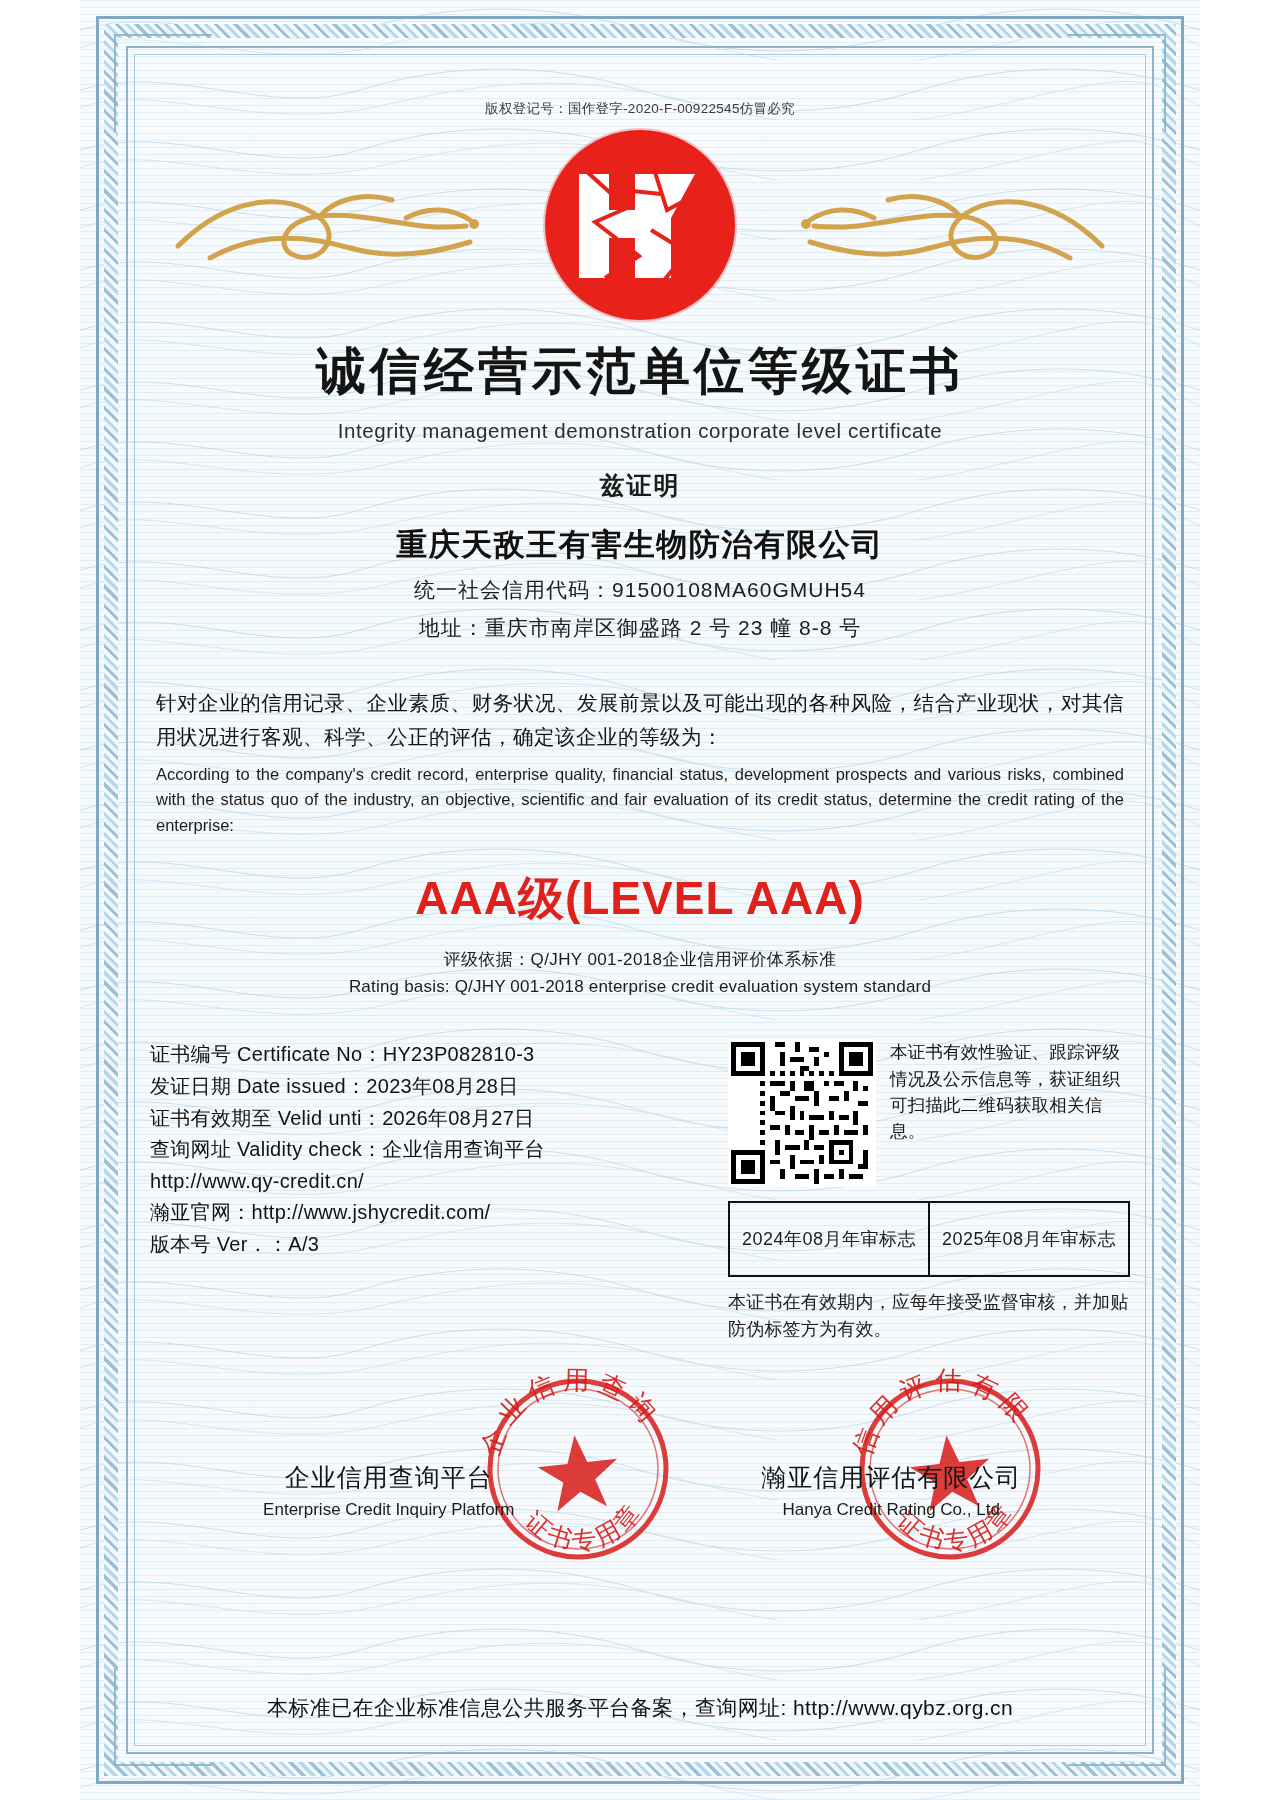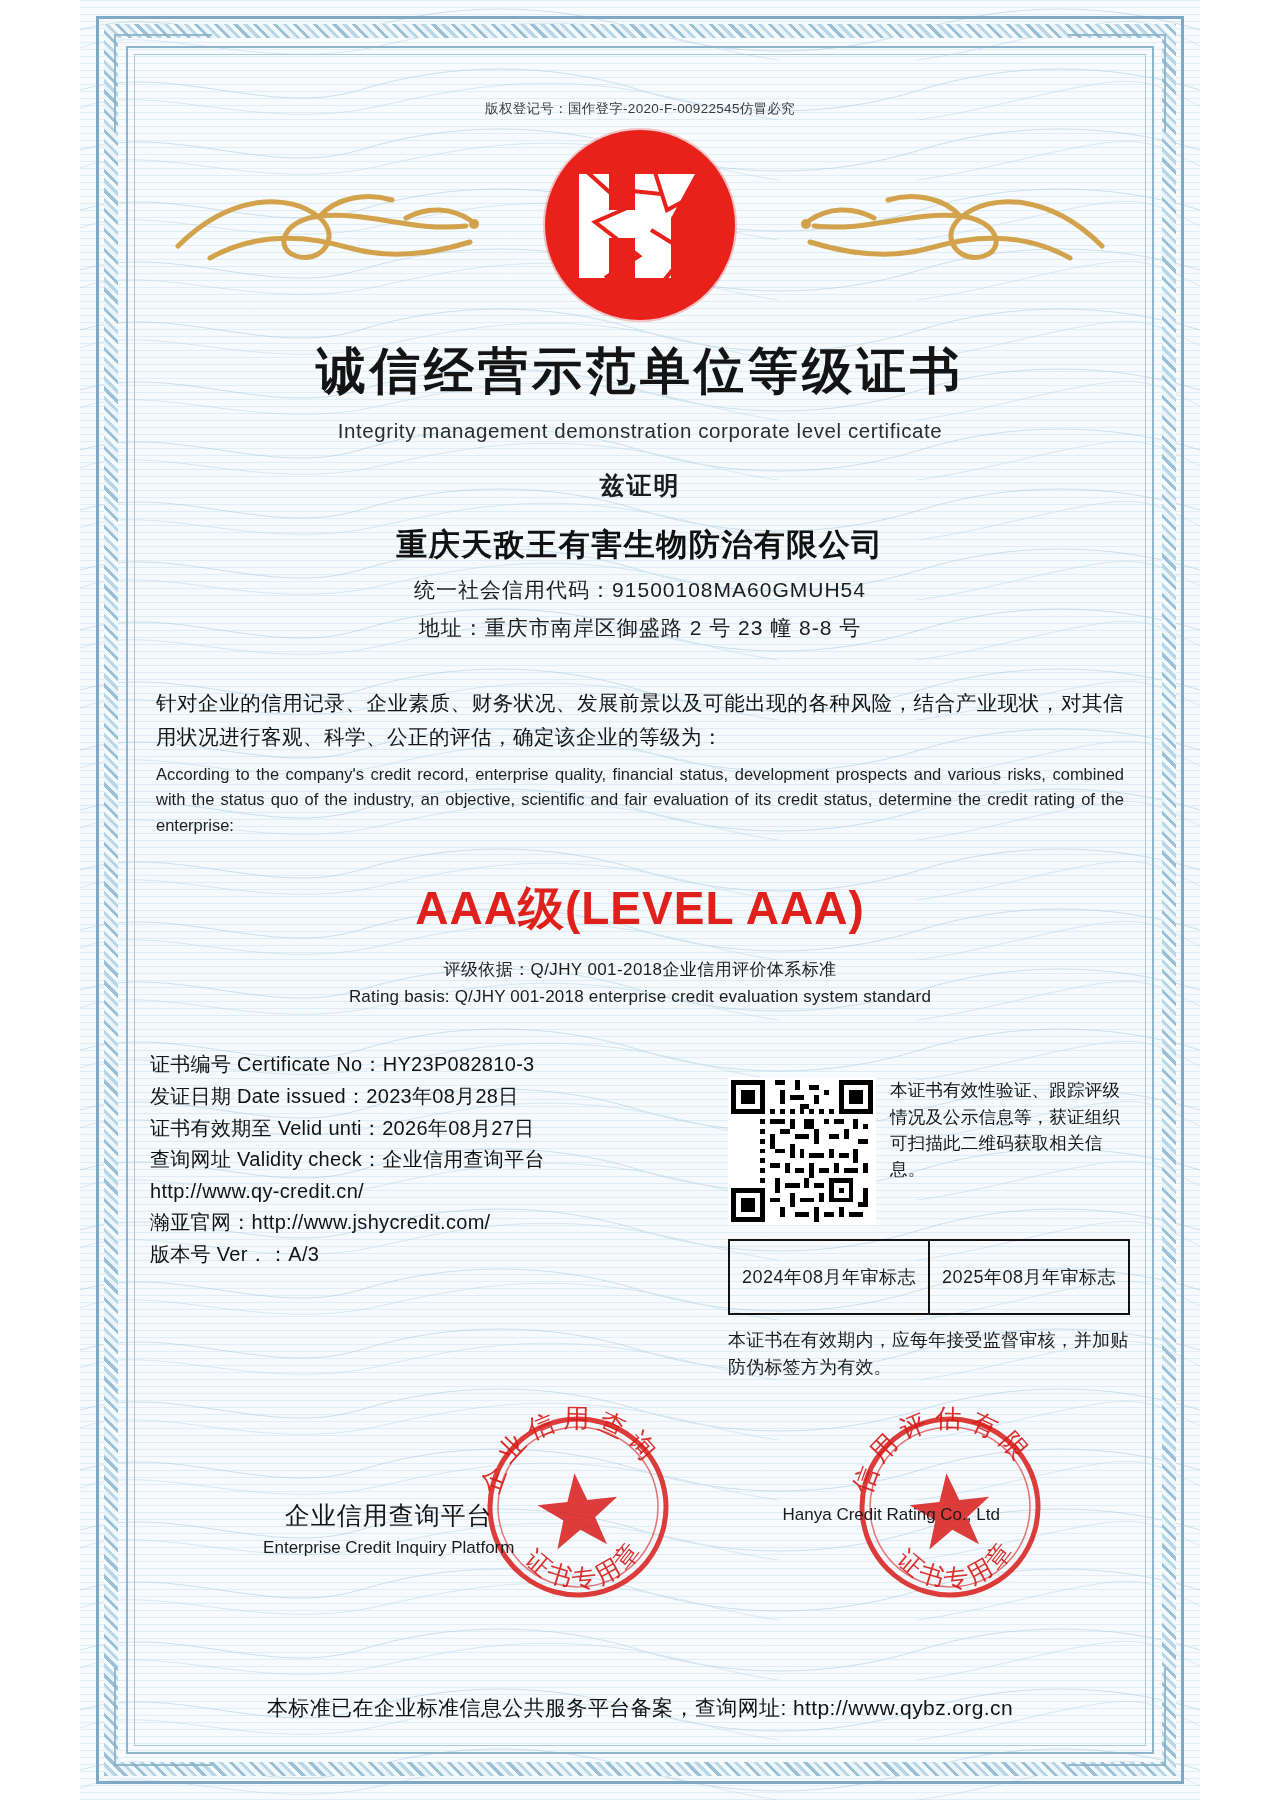--- a/index.html
+++ b/index.html
@@ -185,21 +185,21 @@
   }
   .body-en {
     font-size: 16.5px;
     line-height: 1.55;
     margin-top: 8px;
     color: #1d1d1d;
     text-align: justify;
   }
 
   .level {
-    margin-top: 40px;
+    margin-top: 30px;
     font-size: 46px;
     font-weight: 700;
     color: #e0201b;
     letter-spacing: 1px;
   }
   .basis-cn {
     margin-top: 18px;
     font-size: 17px;
     color: #1c1c1c;
     letter-spacing: .4px;
@@ -224,21 +224,20 @@
     font-size: 20px;
     line-height: 1.58;
     color: #121212;
     letter-spacing: .3px;
   }
   .details .line { white-space: nowrap; }
 
   .qr-col {
     flex: 1;
     padding-left: 18px;
-    margin-top: 28px;
   }
   .qr-top {
     display: flex;
     gap: 14px;
   }
   .qr {
     width: 148px;
     height: 148px;
     flex: 0 0 148px;
     background: #fff;
@@ -583,20 +582,21 @@
           </text>
         </g>
       </svg>
 
       <div class="org-row">
         <div class="org">
           <div class="org-cn">企业信用查询平台</div>
           <div class="org-en">Enterprise Credit Inquiry Platform</div>
         </div>
         <div class="org">
+          <div class="org-cn">瀚亚信用评估有限公司</div>
           <div class="org-en">Hanya Credit Rating Co., Ltd</div>
         </div>
       </div>
     </div>
 
     <div class="footer">本标准已在企业标准信息公共服务平台备案，查询网址: http://www.qybz.org.cn</div>
   </div>
 </div>
 
 </body></html>

